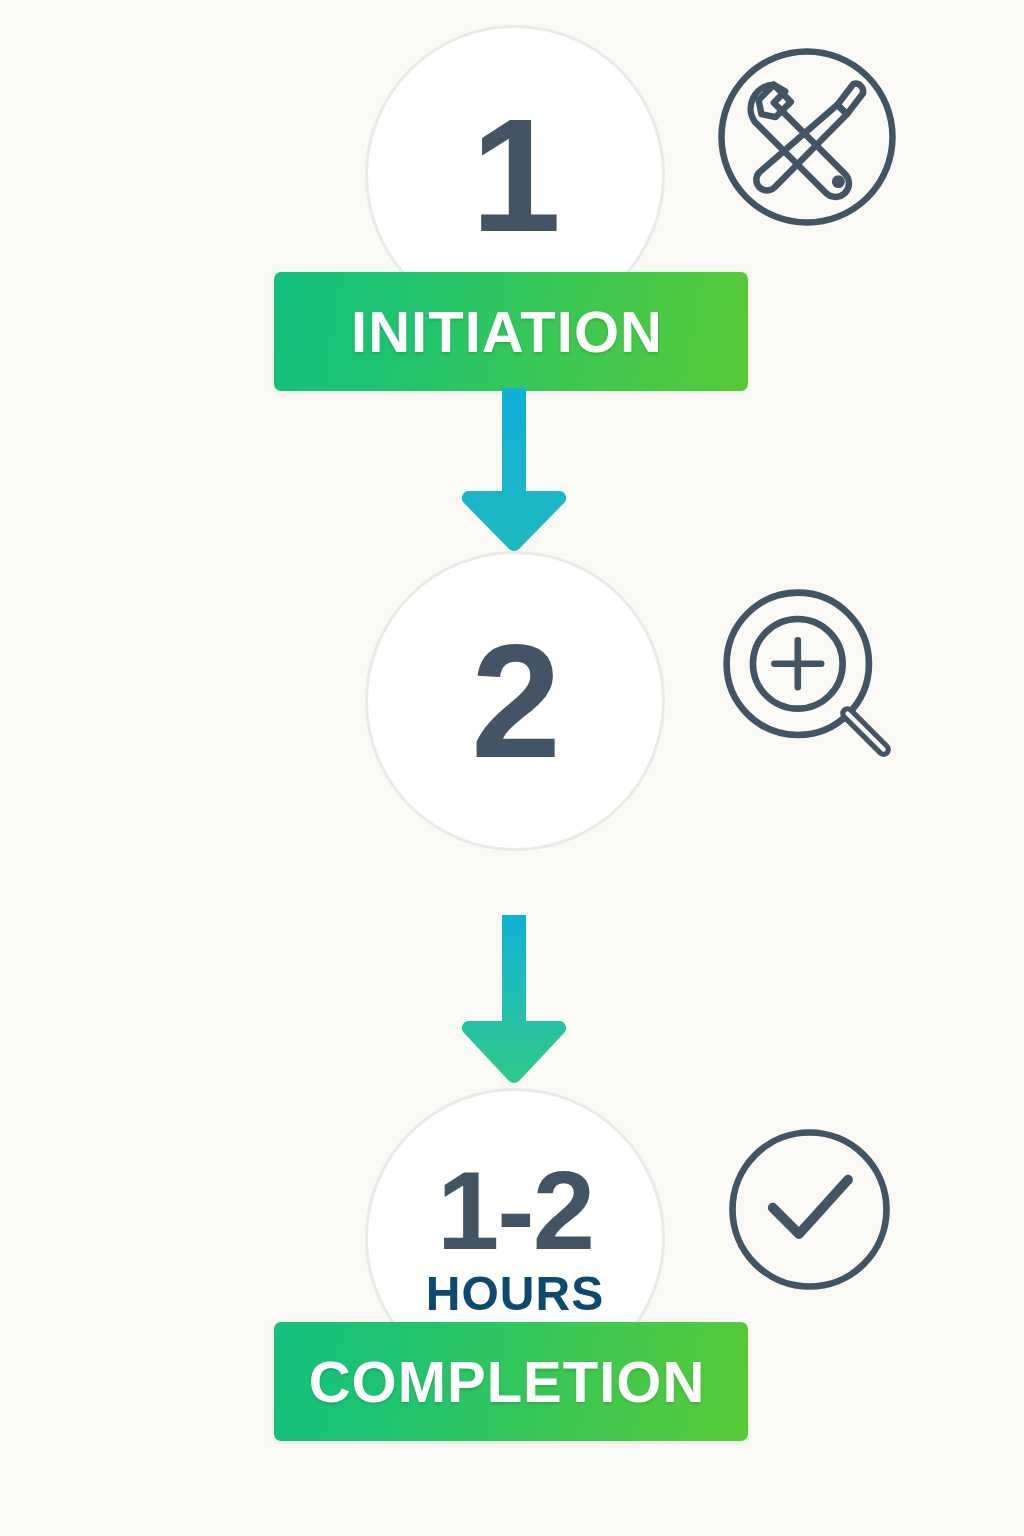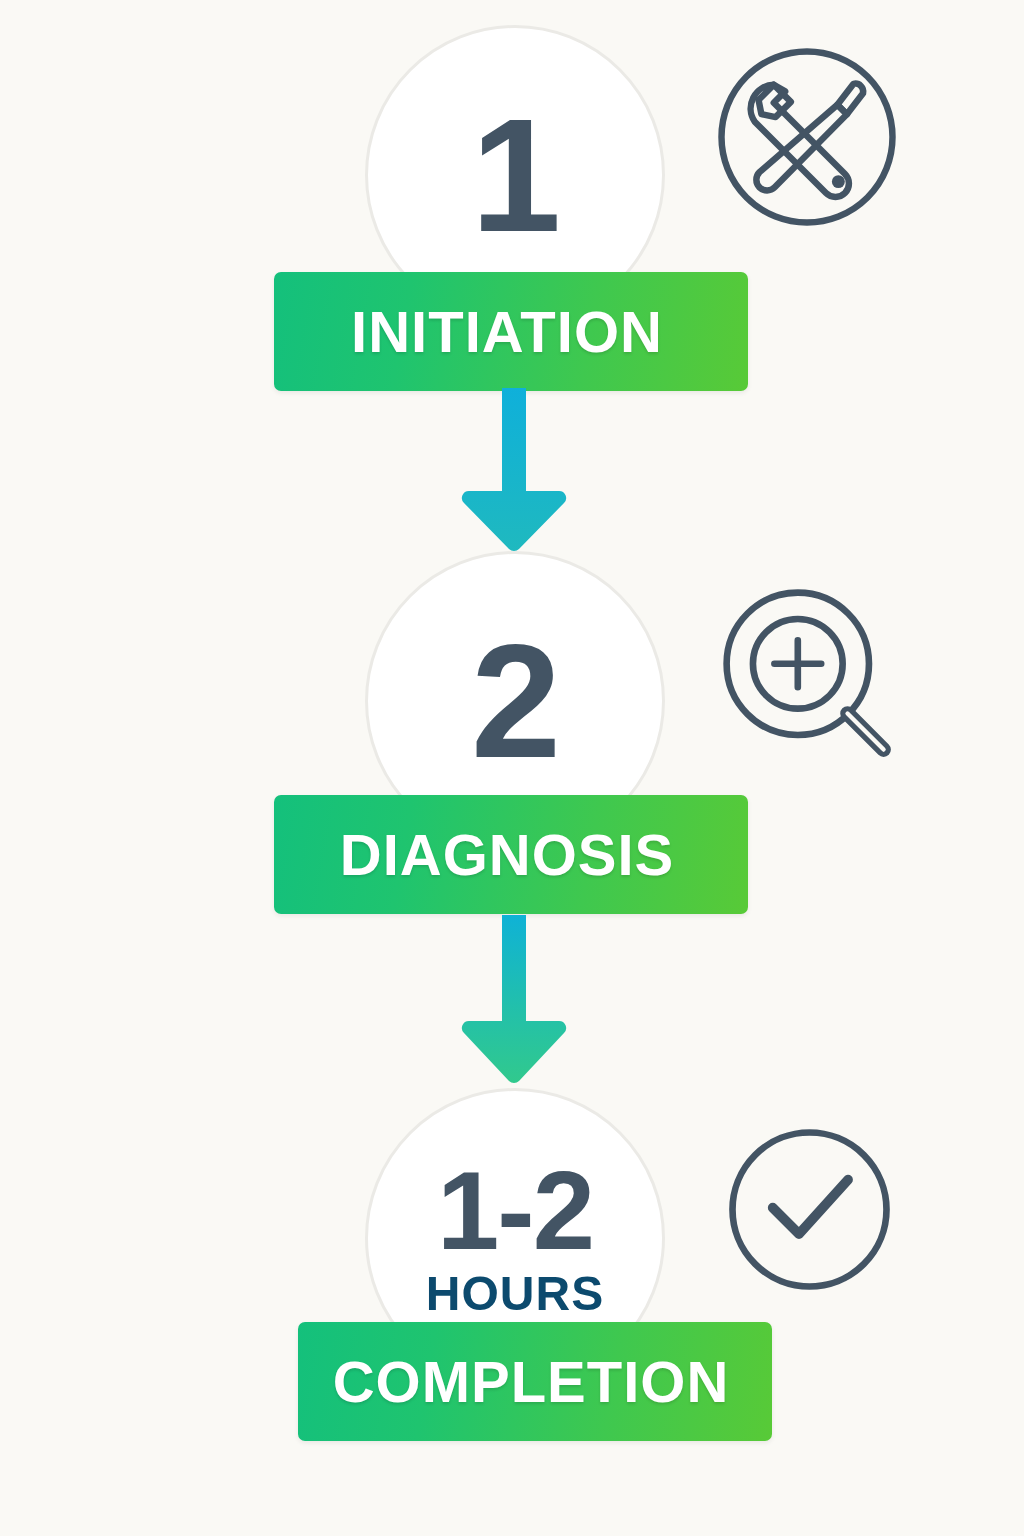--- a/index.html
+++ b/index.html
@@ -101,23 +101,20 @@
         </linearGradient>
       </defs>
       <path d="M50 0 L74 0 L74 103 L107 103 a7 7 0 0 1 5 12 L67 161 a7 7 0 0 1 -10 0 L12 115 a7 7 0 0 1 5 -12 L50 103 Z" fill="url(#arrGrad1)"></path>
     </svg>
   </div>
 
   <div class="step-circle" style="left:365px;top:551px;width:300px;height:300px;">
     <div class="circle-number" style="font-size:162px;">2</div>
   </div>
 
-  <div class="step-bar" style="top:795px;">
-    <span class="step-bar-label">DIAGNOSIS</span>
-  </div>
 
   <div class="side-icon" style="left:712px;top:578px;width:195px;height:195px;">
     <svg viewBox="0 0 100 100" width="195" height="195">
       <circle cx="44" cy="44" r="36.5" fill="none" stroke="#435464" stroke-width="3.4"></circle>
       <circle cx="44" cy="44" r="23" fill="none" stroke="#435464" stroke-width="3.4"></circle>
       <path d="M44 32 L44 56 M32 44 L56 44" stroke="#435464" stroke-width="3.4" stroke-linecap="round"></path>
       <path d="M69.5 69.5 L88 88" stroke="#435464" stroke-width="7.5" stroke-linecap="round" fill="none"></path>
       <path d="M69.5 69.5 L88 88" stroke="#faf9f5" stroke-width="2.2" stroke-linecap="round" fill="none"></path>
     </svg>
   </div>
@@ -133,21 +130,21 @@
       </defs>
       <path d="M50 0 L74 0 L74 106 L107 106 a7 7 0 0 1 5 12 L67 166 a7 7 0 0 1 -10 0 L12 118 a7 7 0 0 1 5 -12 L50 106 Z" fill="url(#arrGrad2)"></path>
     </svg>
   </div>
 
   <div class="step-circle" style="left:365px;top:1088px;width:300px;height:300px;">
     <div class="circle-number" style="font-size:112px;">1-2</div>
     <div class="circle-sub" style="font-size:48px;margin-top:6px;">HOURS</div>
   </div>
 
-  <div class="step-bar" style="top:1322px;margin-left:24px;">
+  <div class="step-bar" style="top:1322px;">
     <span class="step-bar-label">COMPLETION</span>
   </div>
 
   <div class="side-icon" style="left:722px;top:1122px;width:175px;height:175px;">
     <svg viewBox="0 0 100 100" width="175" height="175">
       <circle cx="50" cy="50" r="44" fill="none" stroke="#435464" stroke-width="3.8"></circle>
       <path d="M29 49 L44 64 L72 33" fill="none" stroke="#435464" stroke-width="5.6" stroke-linecap="round" stroke-linejoin="round"></path>
     </svg>
   </div>
 

